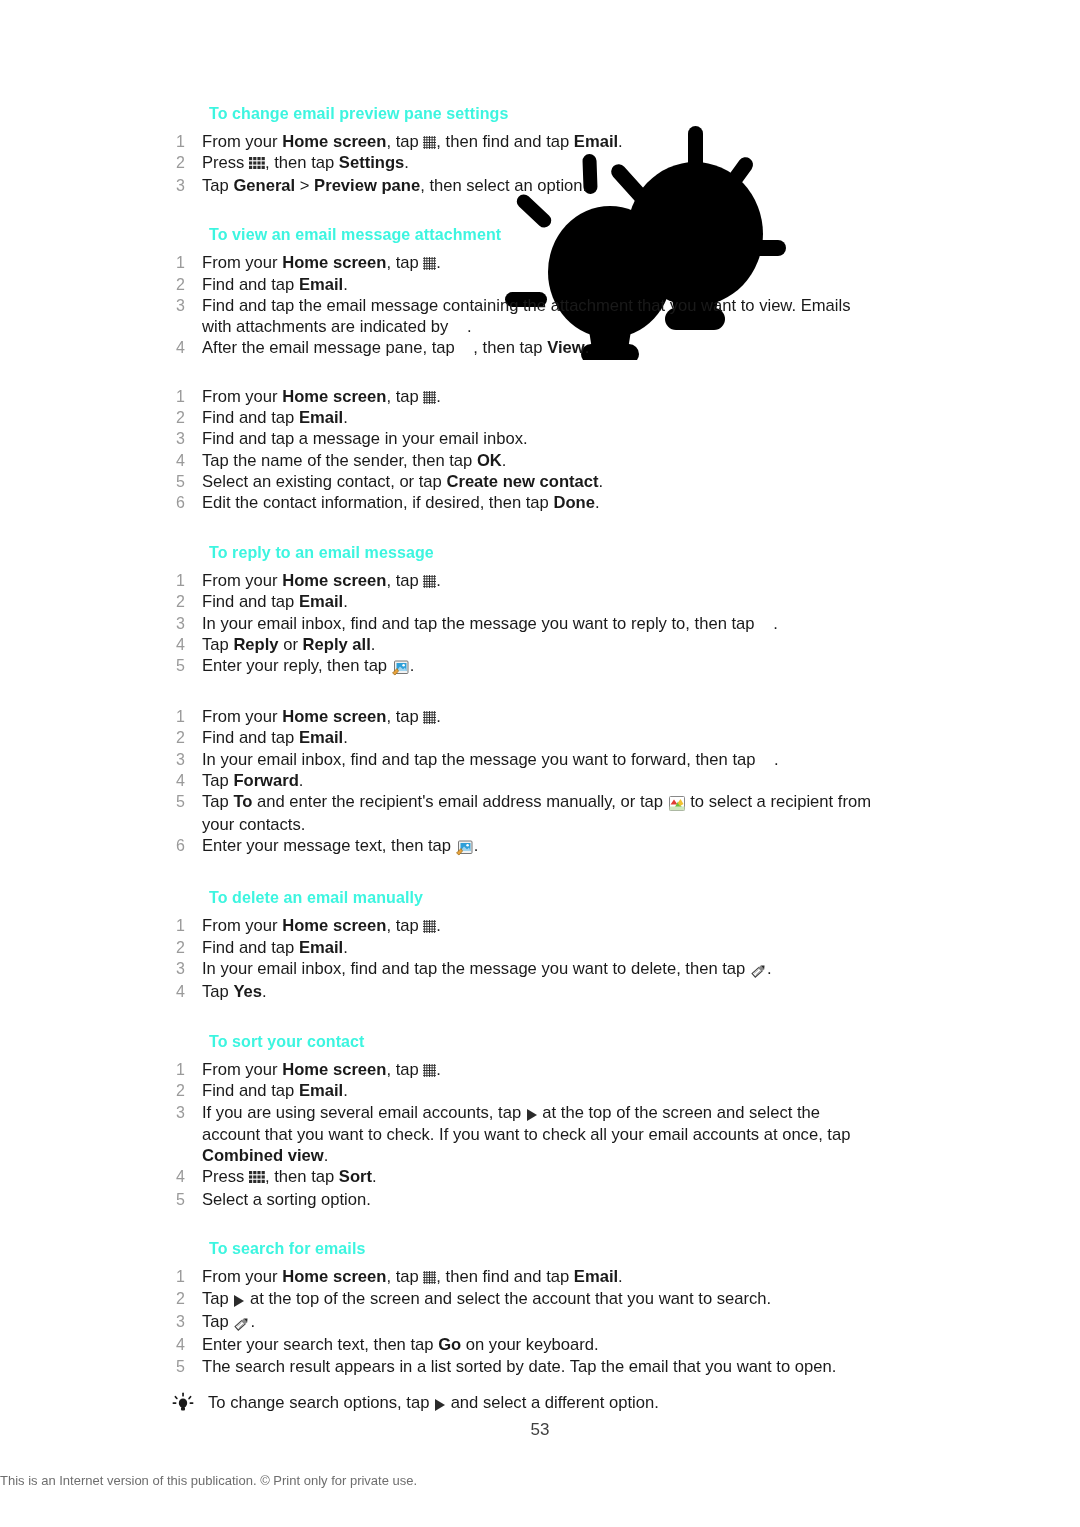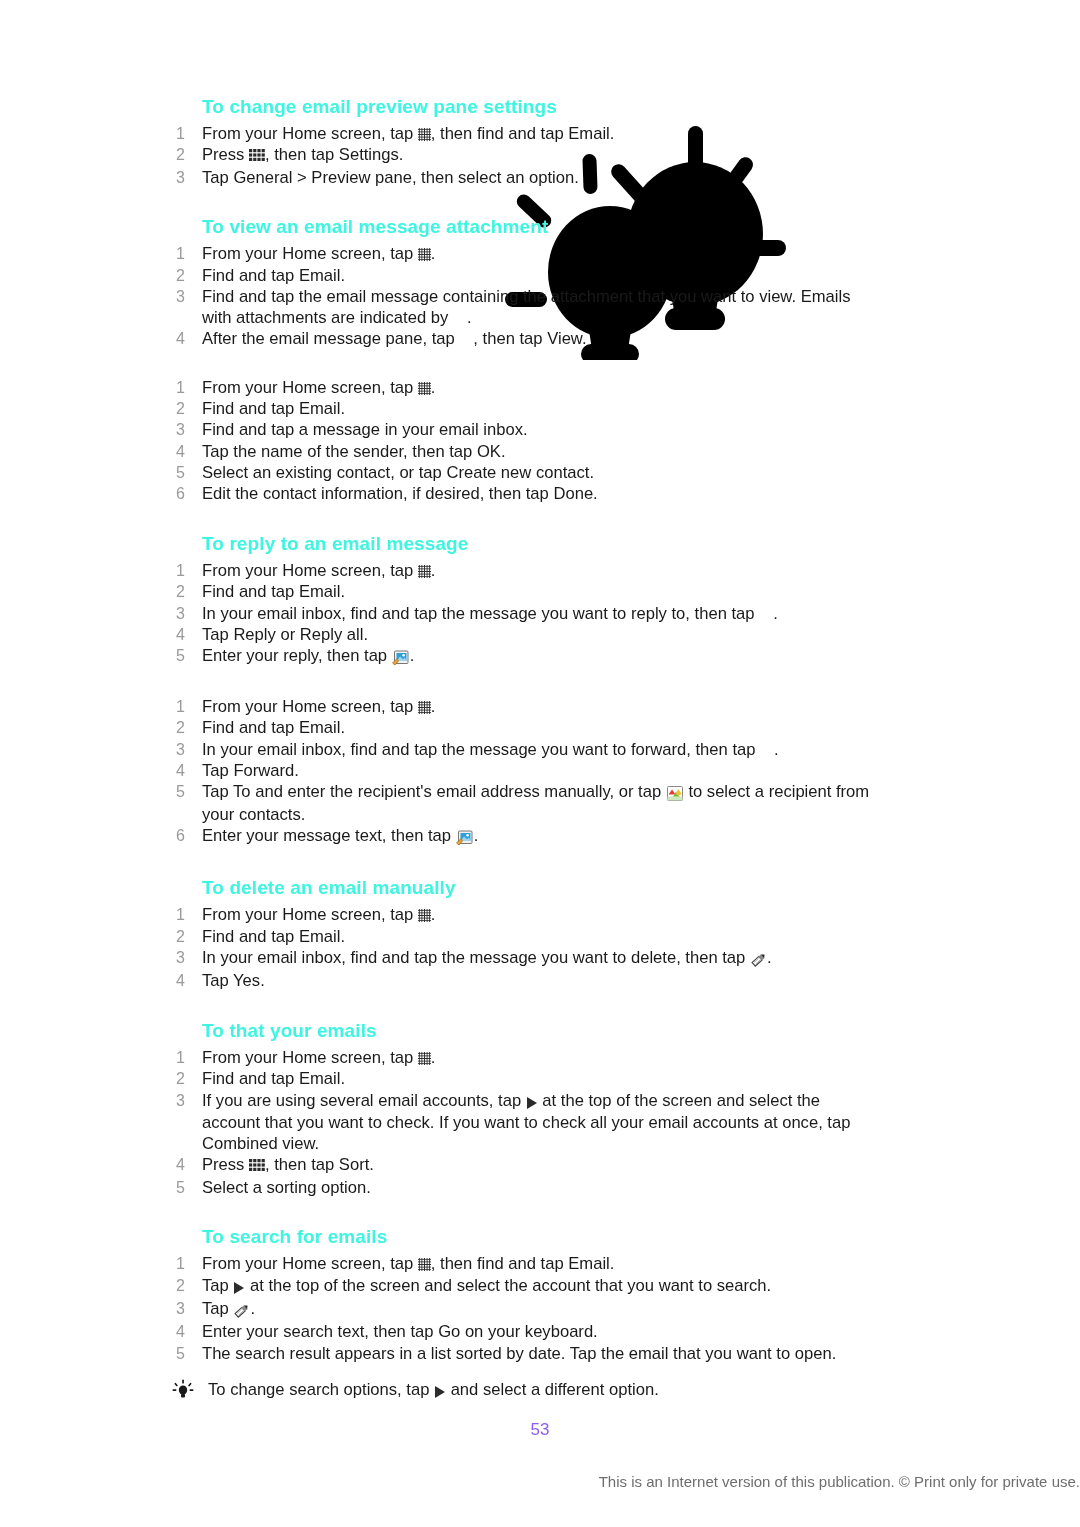--- a/index.html
+++ b/index.html
@@ -24,23 +24,23 @@
 
   .content {
     position: absolute;
     left: 172px;
     top: 96px;
     width: 700px;
   }
 
   h2.section-heading {
     color: #3df5e0;
-    font-size: 19px;
+    font-size: 16px;
     font-weight: bold;
-    margin: 0;
+    margin: 7px;
     padding: 0 0 0 30px;
     letter-spacing: 0.1px;
     line-height: 22px;
   }
 
   .section {
     margin-bottom: 0;
   }
   .section + .section {
     margin-top: 28px;
@@ -63,21 +63,21 @@
   ol.steps > li::before {
     content: counter(stepnum);
     position: absolute;
     left: 4px;
     top: 0;
     color: #9a9a9a;
     font-size: 16px;
     font-weight: normal;
   }
 
-  .b { font-weight: normal; }
+  .b { font-weight: bold; }
 
   
   .ico {
     display: inline-block;
     vertical-align: -2px;
     position: relative;
   }
 
   
   .ico-appgrid {
@@ -116,32 +116,32 @@
     pointer-events: none;
   }
 
   
   .page-number {
     position: absolute;
     left: 0;
     right: 0;
     top: 1420px;
     text-align: center;
-    color: #8b5cf6;
+    color: #404040;
     font-size: 17px;
     font-weight: normal;
   }
   .footer-note {
     position: absolute;
     left: 0;
     right: 0;
     top: 1473px;
-    text-align: right;
+    text-align: left;
     color: #6e6e6e;
-    font-size: 15px;
+    font-size: 13px;
   }
 </style>
 </head>
 <body>
 
 <div class="page">
 
   <svg class="bulb-art" viewBox="0 0 290 248" xmlns="http://www.w3.org/2000/svg">
     <g fill="#000000">
 
@@ -259,21 +259,21 @@
                   <rect x="10.6" y="5.4" width="3.2" height="5.2" fill="#8a8a8a"></rect>
                   <path d="M13.8 5.4 L16.6 8 L13.8 10.6 Z" fill="#2b2b2b"></path>
                   <line x1="3.6" y1="6.8" x2="9.6" y2="6.8" stroke="#9a9a9a" stroke-width="0.8"></line>
                   <line x1="3.6" y1="9.1" x2="9.6" y2="9.1" stroke="#9a9a9a" stroke-width="0.8"></line>
                 </g>
               </svg></span><span>.</span></li>
           <li><span>Tap </span><span class="b">Yes</span><span>.</span></li>
         </ol>
       </div>
       <div class="section">
-        <h2 class="section-heading">To that your emails</h2>
+        <h2 class="section-heading">To sort your contact</h2>
         <ol class="steps">
           <li><span>From your </span><span class="b">Home screen</span><span>, tap </span><span class="ico ico-appgrid"></span><span>.</span></li>
           <li><span>Find and tap </span><span class="b">Email</span><span>.</span></li>
           <li><span>If you are using several email accounts, tap </span><span class="ico"><svg width="12" height="14" viewBox="0 0 12 14" style="vertical-align:-2px">
                 <path d="M1 1 L11 7 L1 13 Z" fill="#2b2b2b"></path>
               </svg></span><span> at the top of the screen and select the account that you want to check. If you want to check all your email accounts at once, tap </span><span class="b">Combined view</span><span>.</span></li>
           <li><span>Press </span><span class="ico" style="vertical-align: -1px;"><svg width="16" height="13" viewBox="0 0 16 13" style="vertical-align:-1px">
                 <g fill="#2b2b2b">
                   <rect x="0" y="0" width="3.2" height="3.2"></rect>
                   <rect x="4.2" y="0" width="3.2" height="3.2"></rect>

